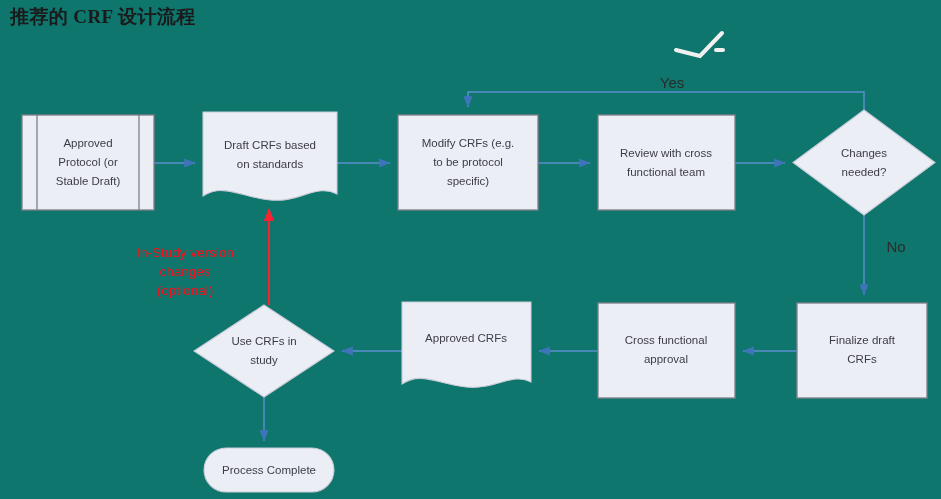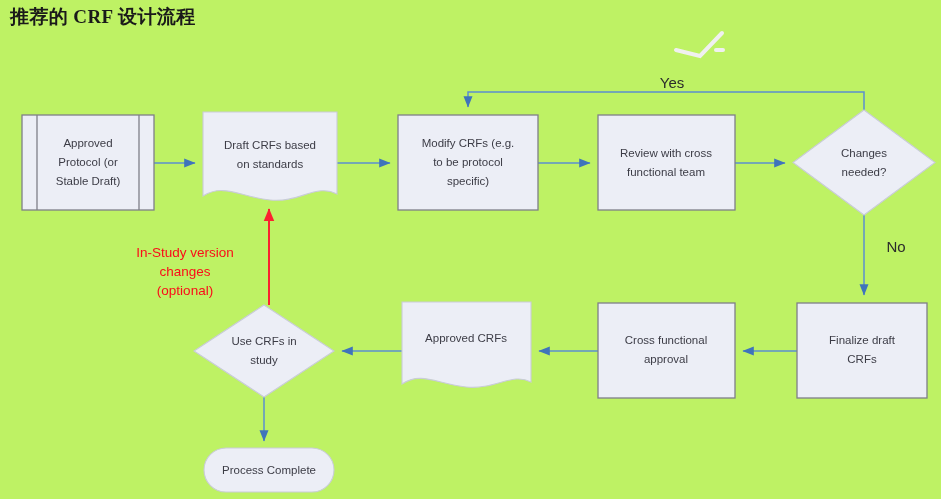--- a/index.html
+++ b/index.html
@@ -12,21 +12,21 @@
     font-family: "Liberation Sans", "DejaVu Sans", sans-serif;
     width: 941px;
     height: 499px;
     overflow: hidden;
     position: relative;
   }
   #canvas {
     position: relative;
     width: 941px;
     height: 499px;
-    background: #bef264;
+    background: #0f766e;
   }
   #title {
     position: absolute;
     left: 10px;
     top: 4px;
     font-size: 19px;
     font-weight: 700;
     color: #1a1a1a;
     font-family: "Liberation Serif", "DejaVu Serif", serif;
     letter-spacing: 0.4px;

